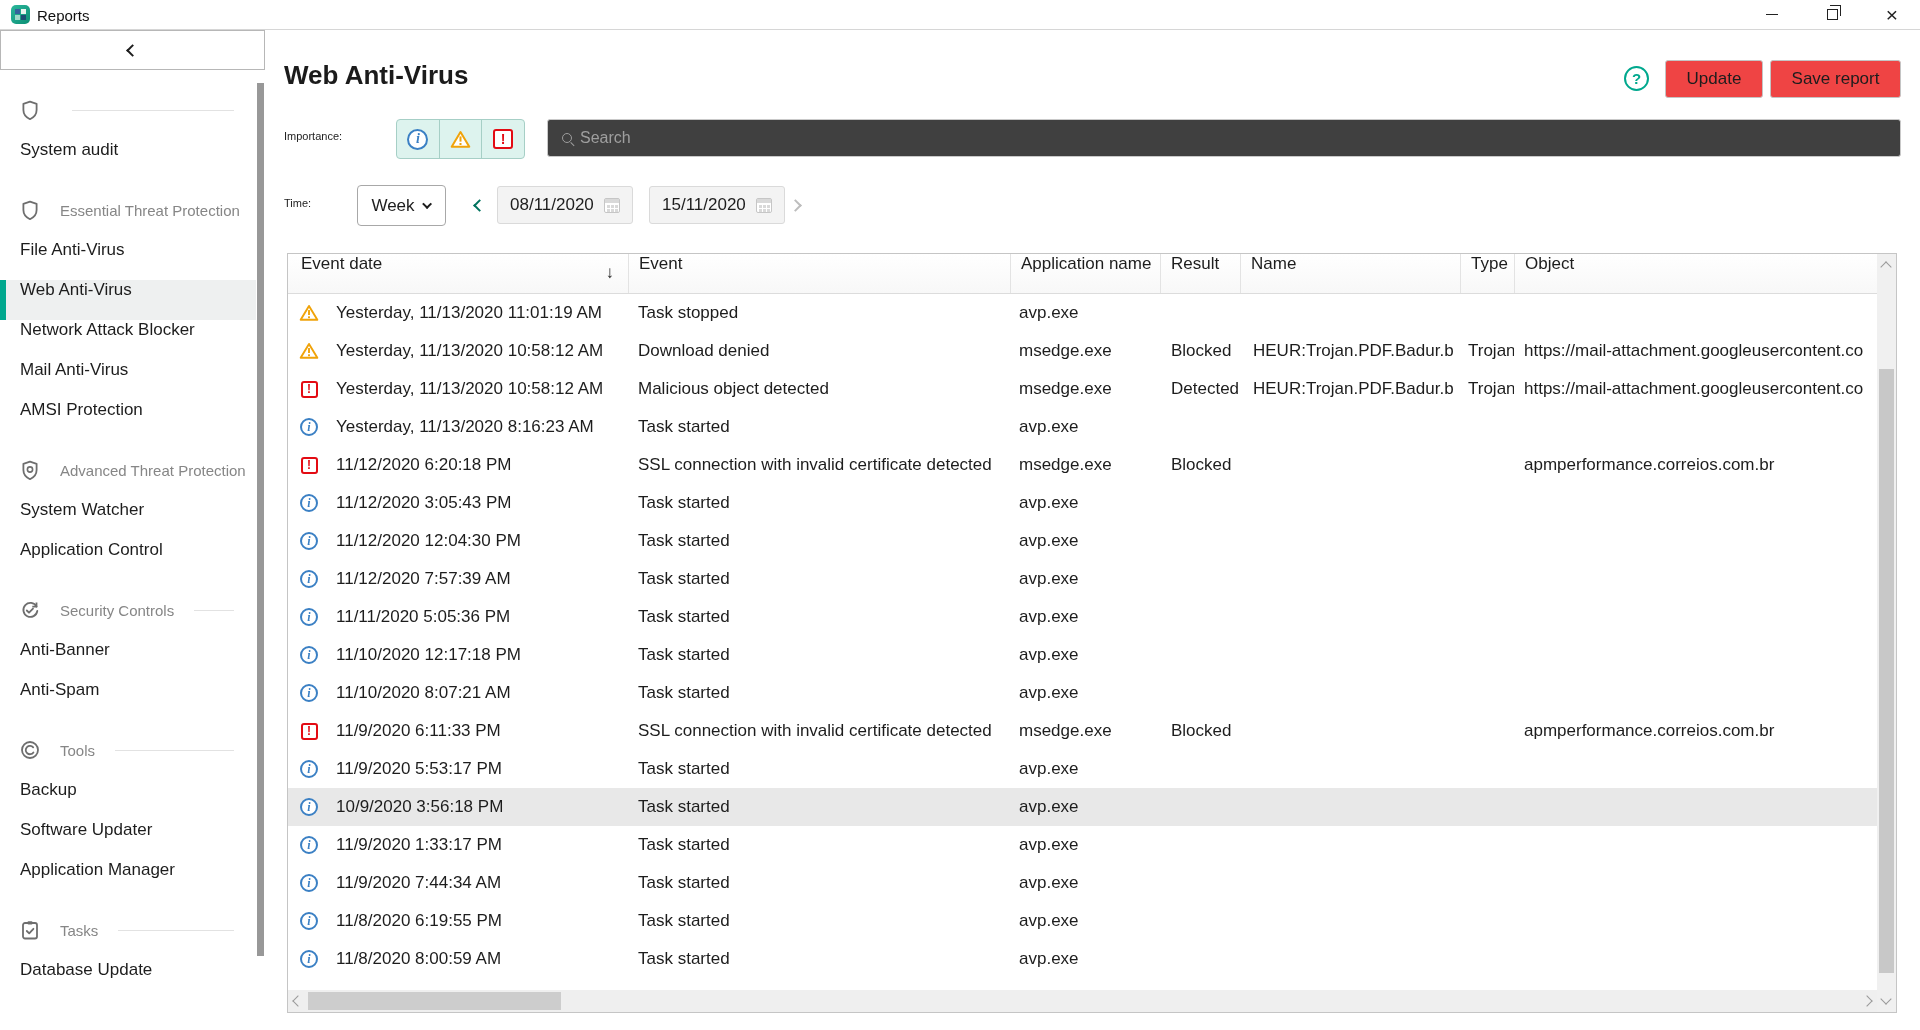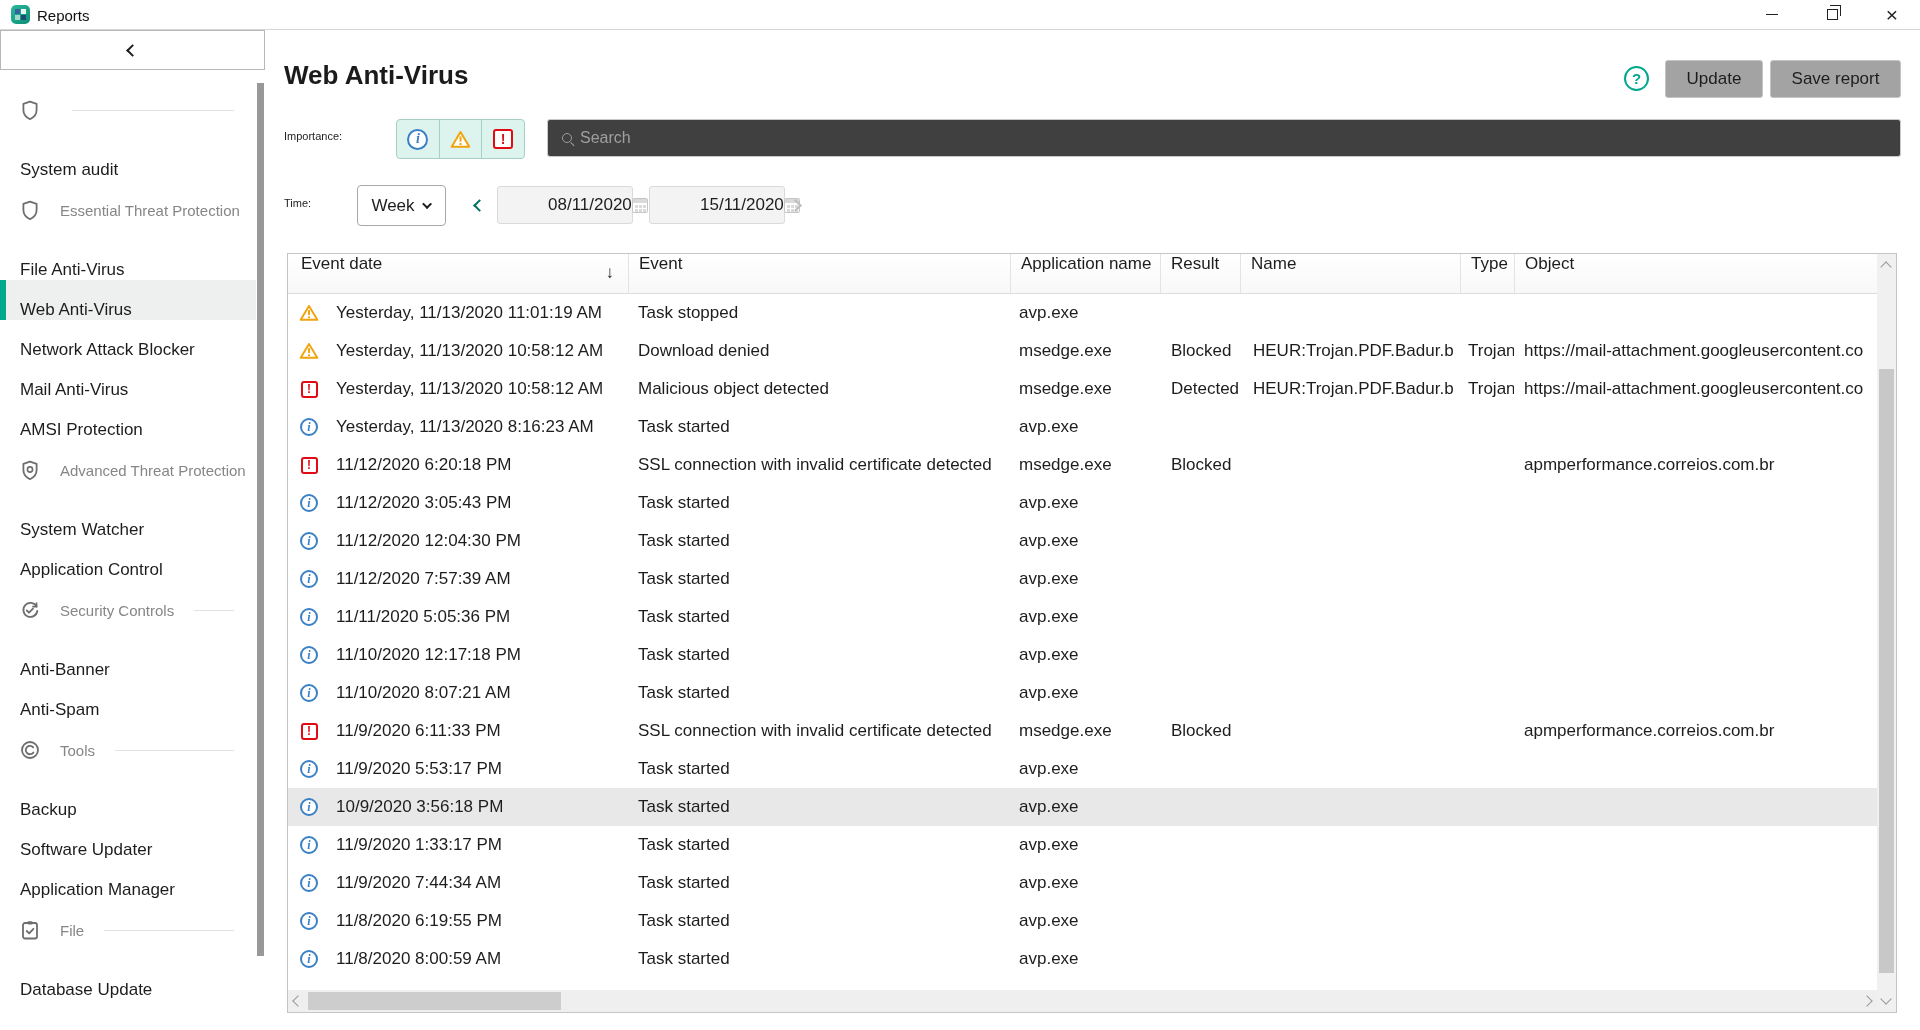--- a/index.html
+++ b/index.html
@@ -33,32 +33,32 @@
     border-bottom:2px solid #1d1d1d; transform:rotate(45deg); }
   .sidebar-nav { position:absolute; left:0; top:80px; width:256px; height:950px; overflow:hidden; }
   .sb-thumb { position:absolute; left:257px; top:83px; width:7px; height:873px; background:#989898; }
   .sec-row { height:40px; margin-top:10px; margin-bottom:10px; display:flex; align-items:center;
     padding-left:20px;gap:8px; }
   .sec-icon { width:20px; height:22px; display:flex; align-items:center; justify-content:center;
     margin-right:12px; flex:none; }
   .sec-label { font-size:15px; color:#868686; white-space:nowrap; }
   .sec-label:empty { display:none; }
   .sec-line { flex:1; height:1px; background:#e2e2e2; margin-left:12px; margin-right:22px; }
-  .nav-item { height:40px; display:flex; align-items:flex-end; padding-left:20px; font-size:17px;
+  .nav-item { height:40px; display:flex; align-items:flex-start; padding-left:20px; font-size:17px;
     color:#1d1d1d; position:relative; cursor:default; }
   .nav-item.selected { background:#eef0f0; }
   .nav-item.selected:before { content:""; position:absolute; left:0; top:0; bottom:0; width:6px;
     background:#00a88e; }
 
   
   .page-title { position:absolute; left:284px; top:60px; font-size:26px; font-weight:600; color:#1b1b1b; }
   .help-btn { position:absolute; left:1624px; top:66px; width:25px; height:25px; border:2px solid #00a88e;
     border-radius:50%; color:#00a88e; font-size:15px; font-weight:700; display:flex; align-items:center;
     justify-content:center; }
-  .btn { position:absolute; top:60px; height:38px; background:#a3a3a3; border:1px solid #c4c4c4;
+  .btn { position:absolute; top:60px; height:38px; background:#ef4444; border:1px solid #c4c4c4;
     border-radius:3px; font-size:17px; color:#1d1d1d; display:flex; align-items:center;
     justify-content:center; }
   .btn-update { left:1665px; width:98px; }
   .btn-save { left:1770px; width:131px; }
 
   .lbl { position:absolute; font-size:11px; color:#1d1d1d; }
   .seg { position:absolute; left:396px; top:119px; width:129px; height:40px; background:#ddf3ee;
     border:1px solid #a6cfc6; border-radius:4px; display:flex; }
   .seg-btn { flex:1; display:flex; align-items:center; justify-content:center; }
   .seg-btn + .seg-btn { border-left:1px solid #a6cfc6; }
@@ -77,21 +77,21 @@
   .caret-down { display:inline-block; width:7px; height:7px; border-left:2px solid #1d1d1d;
     border-bottom:2px solid #1d1d1d; transform:rotate(-45deg) translateY(-2px); }
   .navchev { position:absolute; width:9px; height:9px; border-left:2.2px solid #00735e;
     border-bottom:2.2px solid #00735e; }
   .navchev.left { left:475px; top:201px; transform:rotate(45deg); }
   .navchev.right { left:791px; top:201px; transform:rotate(225deg); border-color:#bdbdbd; }
   .datefield { position:absolute; top:186px; width:136px; height:38px; background:#f3f3f3;
     border:1px solid #dadada; border-radius:3px; display:flex; align-items:center;
     padding:0 12px; font-size:17px; color:#1d1d1d; }
   .df1 { left:497px; } .df2 { left:649px; }
-  .datefield .dtext { flex:1;margin-left:38px; }
+  .datefield .dtext { flex:1; }
   .cal { position:relative; width:16px; height:15px; border:1px solid #c6c6c6; background:#fff;
     border-radius:2px; flex:none; }
   .cal:before { content:""; position:absolute; left:0; top:0; right:0; height:4px; background:#d9d9d9; }
   .cal:after { content:""; position:absolute; left:2px; top:6px; width:3px; height:3px; background:#d9d9d9;
     box-shadow:4px 0 #d9d9d9, 8px 0 #d9d9d9, 0 4px #d9d9d9, 4px 4px #d9d9d9, 8px 4px #d9d9d9; }
 
   
   .ico-info { width:18px; height:18px; border:2px solid #3b80c4; border-radius:50%; color:#3b80c4;
     display:flex; align-items:center; justify-content:center;
     font:italic 700 12px "Liberation Serif","DejaVu Serif",serif; background:#fff; }
@@ -255,21 +255,21 @@
     <span class="item-label">Application Manager</span>
   </div>
     <div class="sec-row">
     <span class="sec-icon">
         <svg width="18" height="20" viewBox="0 0 18 20">
     <rect x="2" y="3" width="14" height="15.5" rx="2" fill="none" stroke="#6e6e6e" stroke-width="1.8"></rect>
     <rect x="6.5" y="1.2" width="5" height="3.4" rx="1" fill="#6e6e6e"></rect>
     <path d="M5.8 11 L8.2 13.4 L12.4 8.8" fill="none" stroke="#6e6e6e" stroke-width="1.8" stroke-linecap="round" stroke-linejoin="round"></path>
   </svg>
       </span>
-    <span class="sec-label">File</span>
+    <span class="sec-label">Tasks</span>
     <span class="sec-line"></span>
   </div>
     <div class="nav-item">
     <span class="item-label">Database Update</span>
   </div>
   </nav>
 <div class="sb-thumb"></div>
 
 <h1 class="page-title">Web Anti-Virus</h1>
 <div class="help-btn">

